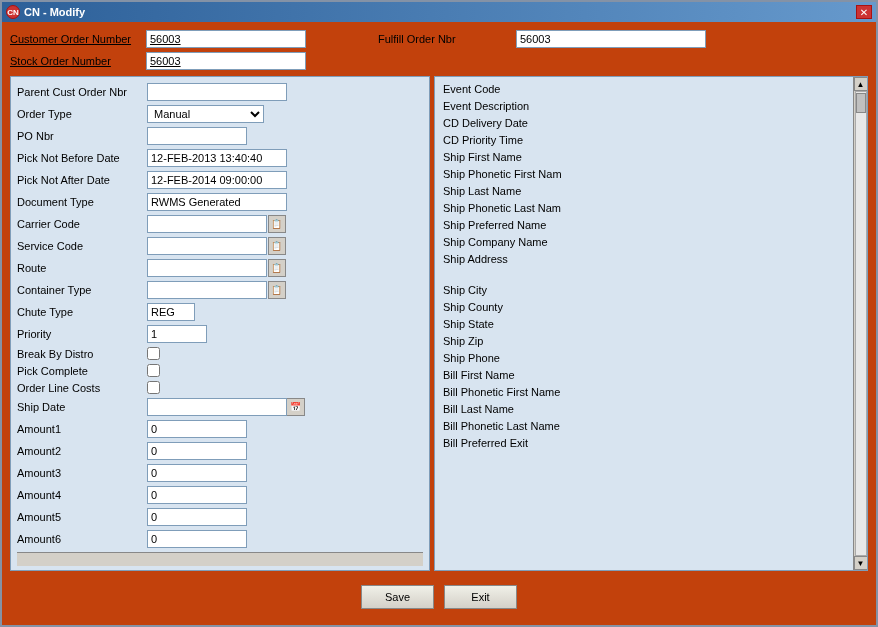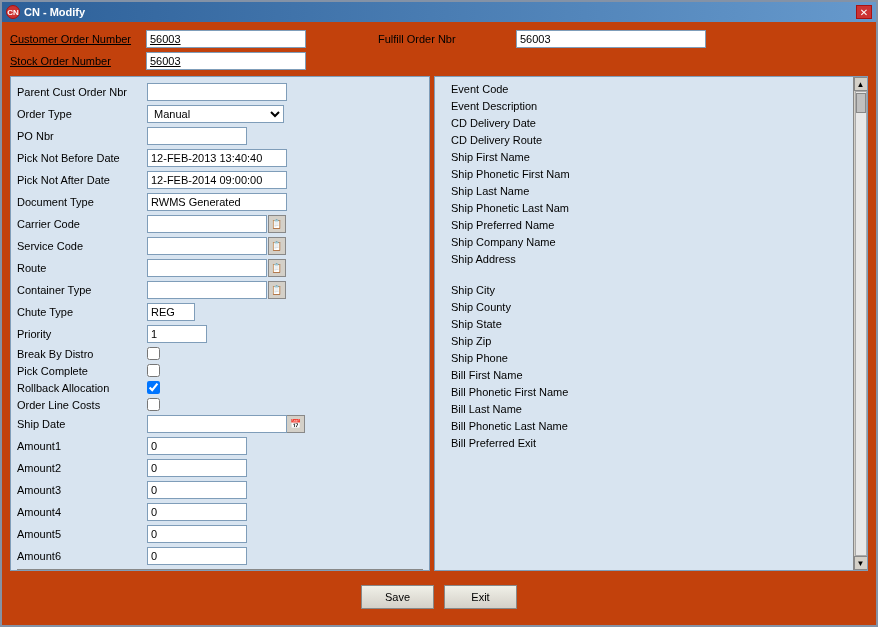--- a/index.html
+++ b/index.html
@@ -133,21 +133,21 @@
       flex: 1;
       background: #d8e4f0;
       border: 1px solid #7f9db9;
       display: flex;
       flex-direction: column;
       overflow: hidden;
     }
     .right-scroll-area {
       flex: 1;
       overflow-y: scroll;
-      padding: 4px 16px;
+      padding: 4px 8px;
     }
     .right-item {
       padding: 2px 0;
       font-size: 11px;
       color: #000;
       border-bottom: 1px solid transparent;
     }
     .form-row {
       display: flex;
       align-items: center;
@@ -189,21 +189,21 @@
       justify-content: center;
       cursor: pointer;
       font-size: 9px;
     }
     .select-input {
       height: 18px;
       border: 1px solid #7f9db9;
       background: white;
       padding: 1px 2px;
       font-size: 11px;
-      width: 137px;
+      width: 117px;
     }
     .checkbox-input {
       width: 13px;
       height: 13px;
     }
     .date-input {
       height: 18px;
       border: 1px solid #7f9db9;
       background: white;
       padding: 1px 3px;
@@ -409,24 +409,20 @@
         <div class="form-row">
           <span class="form-label">Break By Distro</span>
           <input class="checkbox-input" type="checkbox" style="">
         </div>
 
         <div class="form-row">
           <span class="form-label">Pick Complete</span>
           <input class="checkbox-input" type="checkbox" style="">
         </div>
 
-        <div class="form-row">
-          <span class="form-label">Rollback Allocation</span>
-          <input class="checkbox-input" type="checkbox" checked="" style="">
-        </div>
 
         <div class="form-row">
           <span class="form-label">Order Line Costs</span>
           <input class="checkbox-input" type="checkbox" style="">
         </div>
 
         <div class="form-row">
           <span class="form-label">Ship Date</span>
           <div class="date-with-btn">
             <input class="date-input" type="text" value="" style="">
@@ -470,21 +466,21 @@
           
         </div>
       </div>
 
       <div class="right-panel">
         <div style="display:flex; flex:1; overflow:hidden;">
           <div class="right-scroll-area" id="right-list">
           <div class="right-item">Event Code</div>
               <div class="right-item">Event Description</div>
               <div class="right-item">CD Delivery Date</div>
-              <div class="right-item">CD Delivery Route</div>
+              <div class="right-item">CD Priority Time</div>
               <div class="right-item">Ship First Name</div>
               <div class="right-item">Ship Phonetic First Nam</div>
               <div class="right-item">Ship Last Name</div>
               <div class="right-item">Ship Phonetic Last Nam</div>
               <div class="right-item">Ship Preferred Name</div>
               <div class="right-item">Ship Company Name</div>
               <div class="right-item">Ship Address</div>
               <div class="right-item" style="height: 14px;"></div>
               <div class="right-item">Ship City</div>
               <div class="right-item">Ship County</div>

